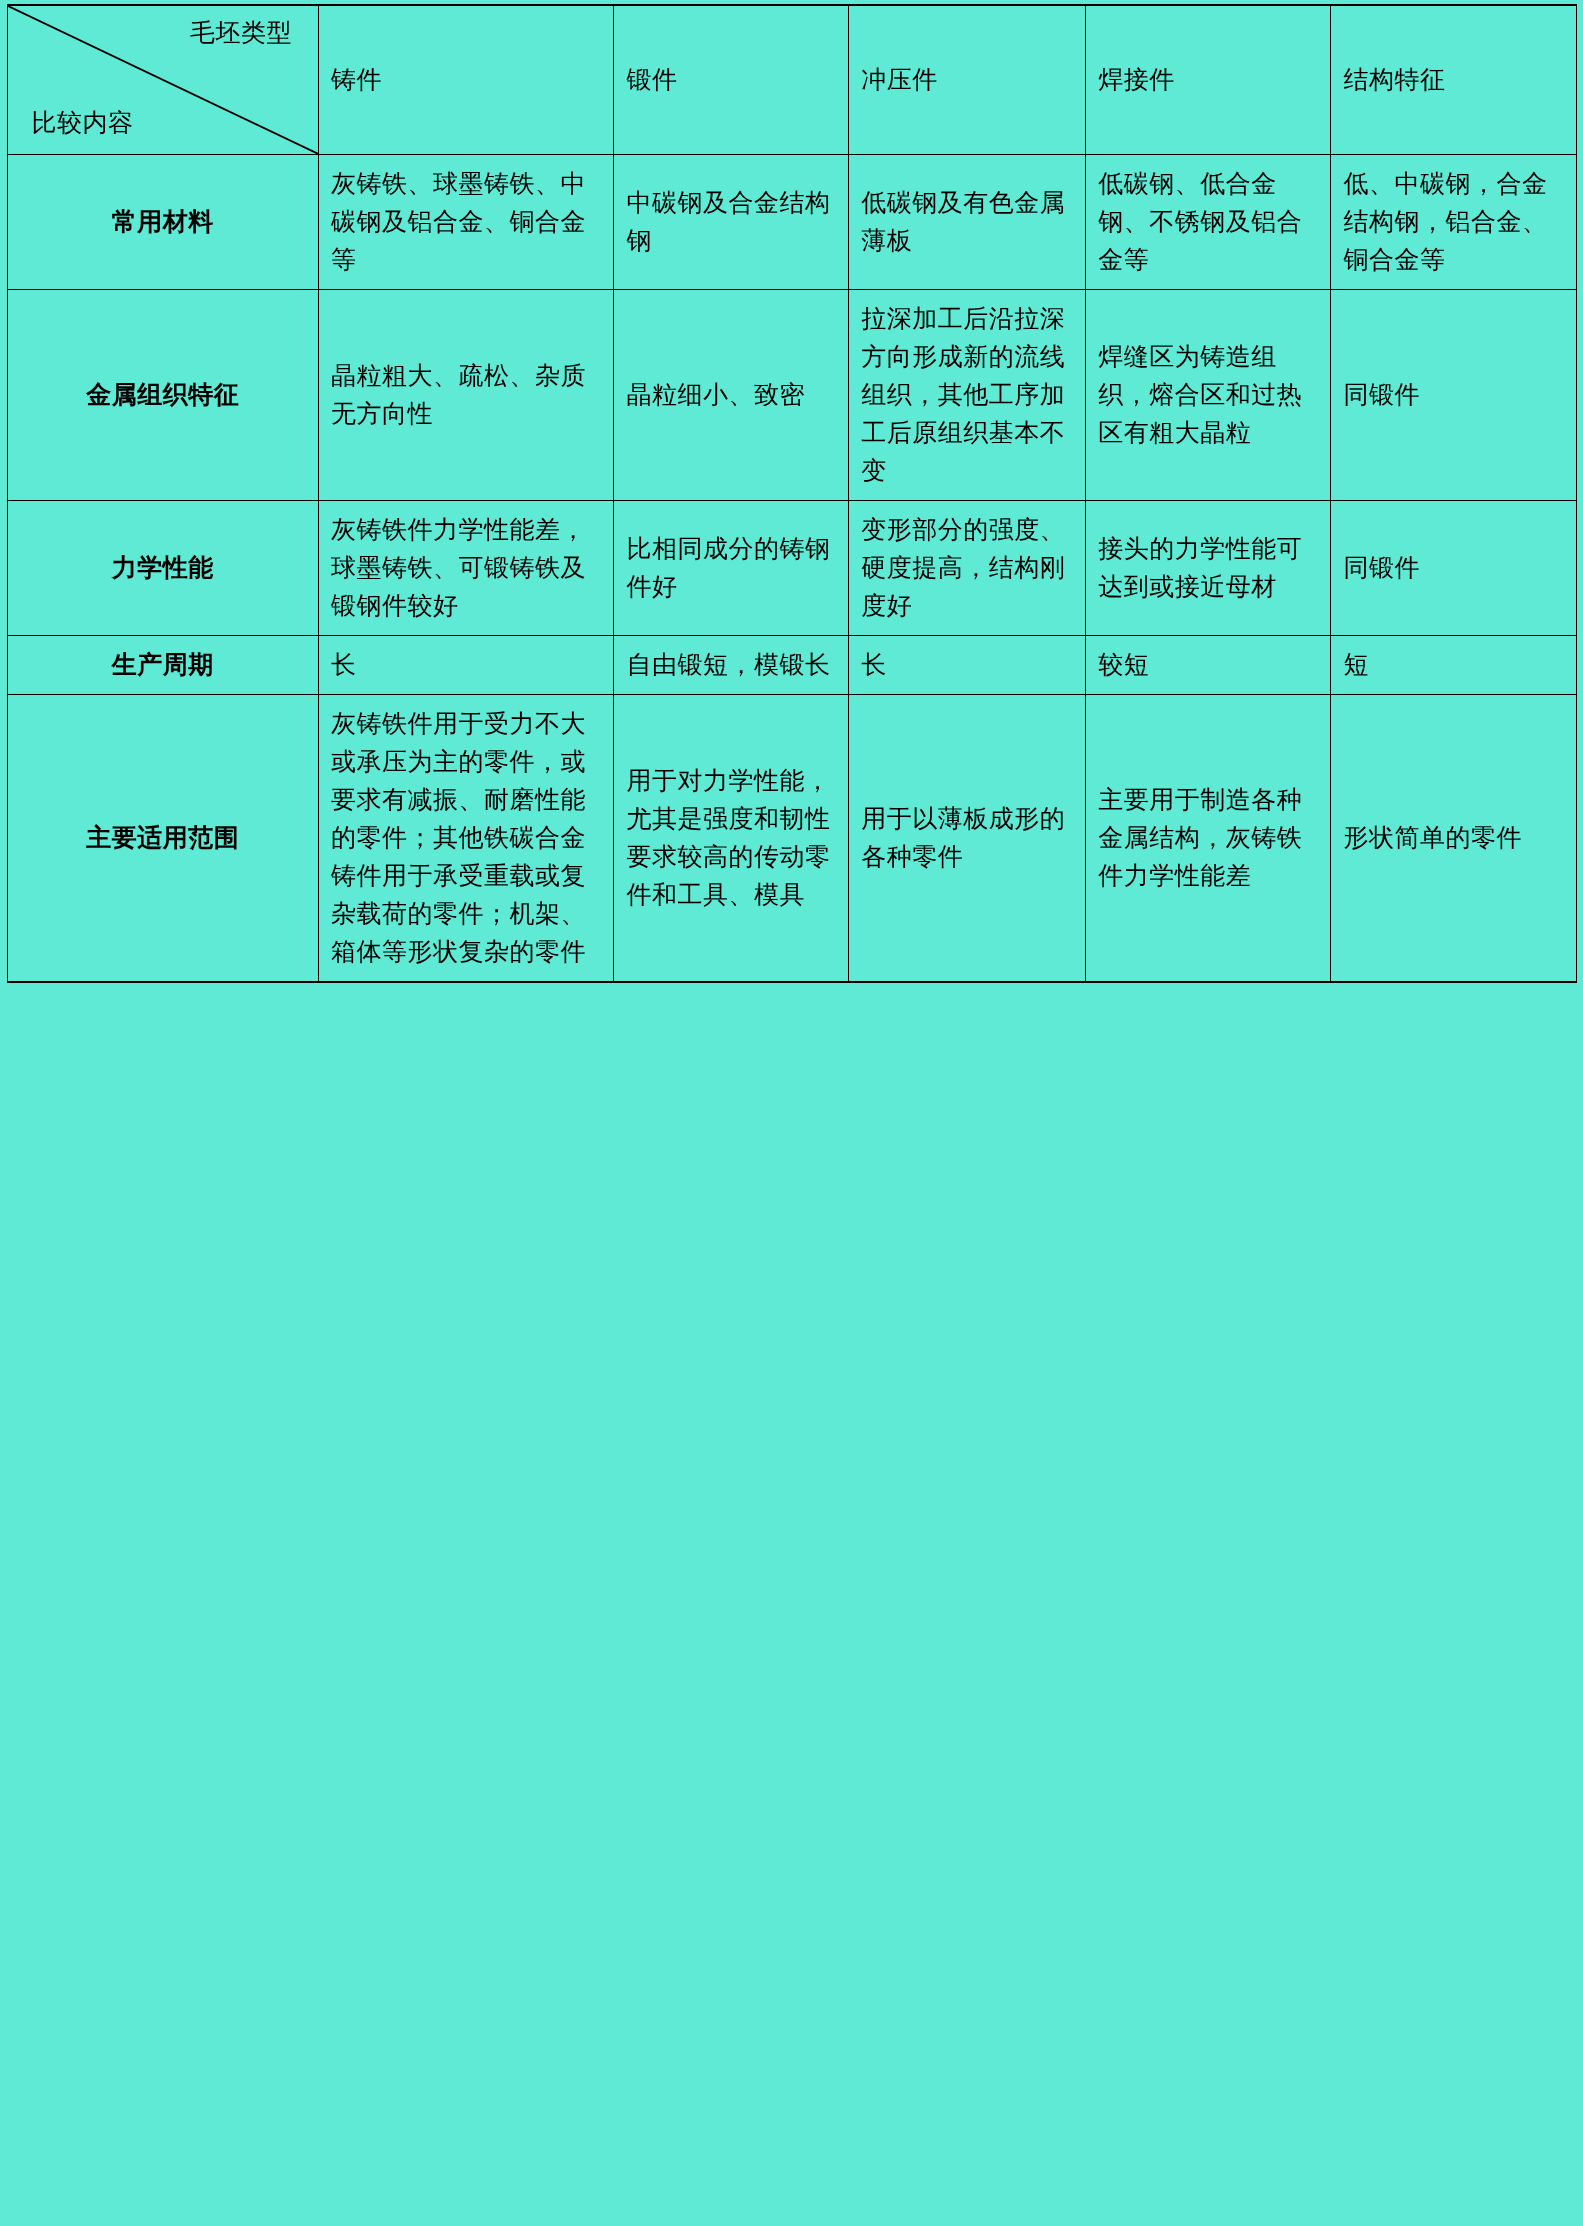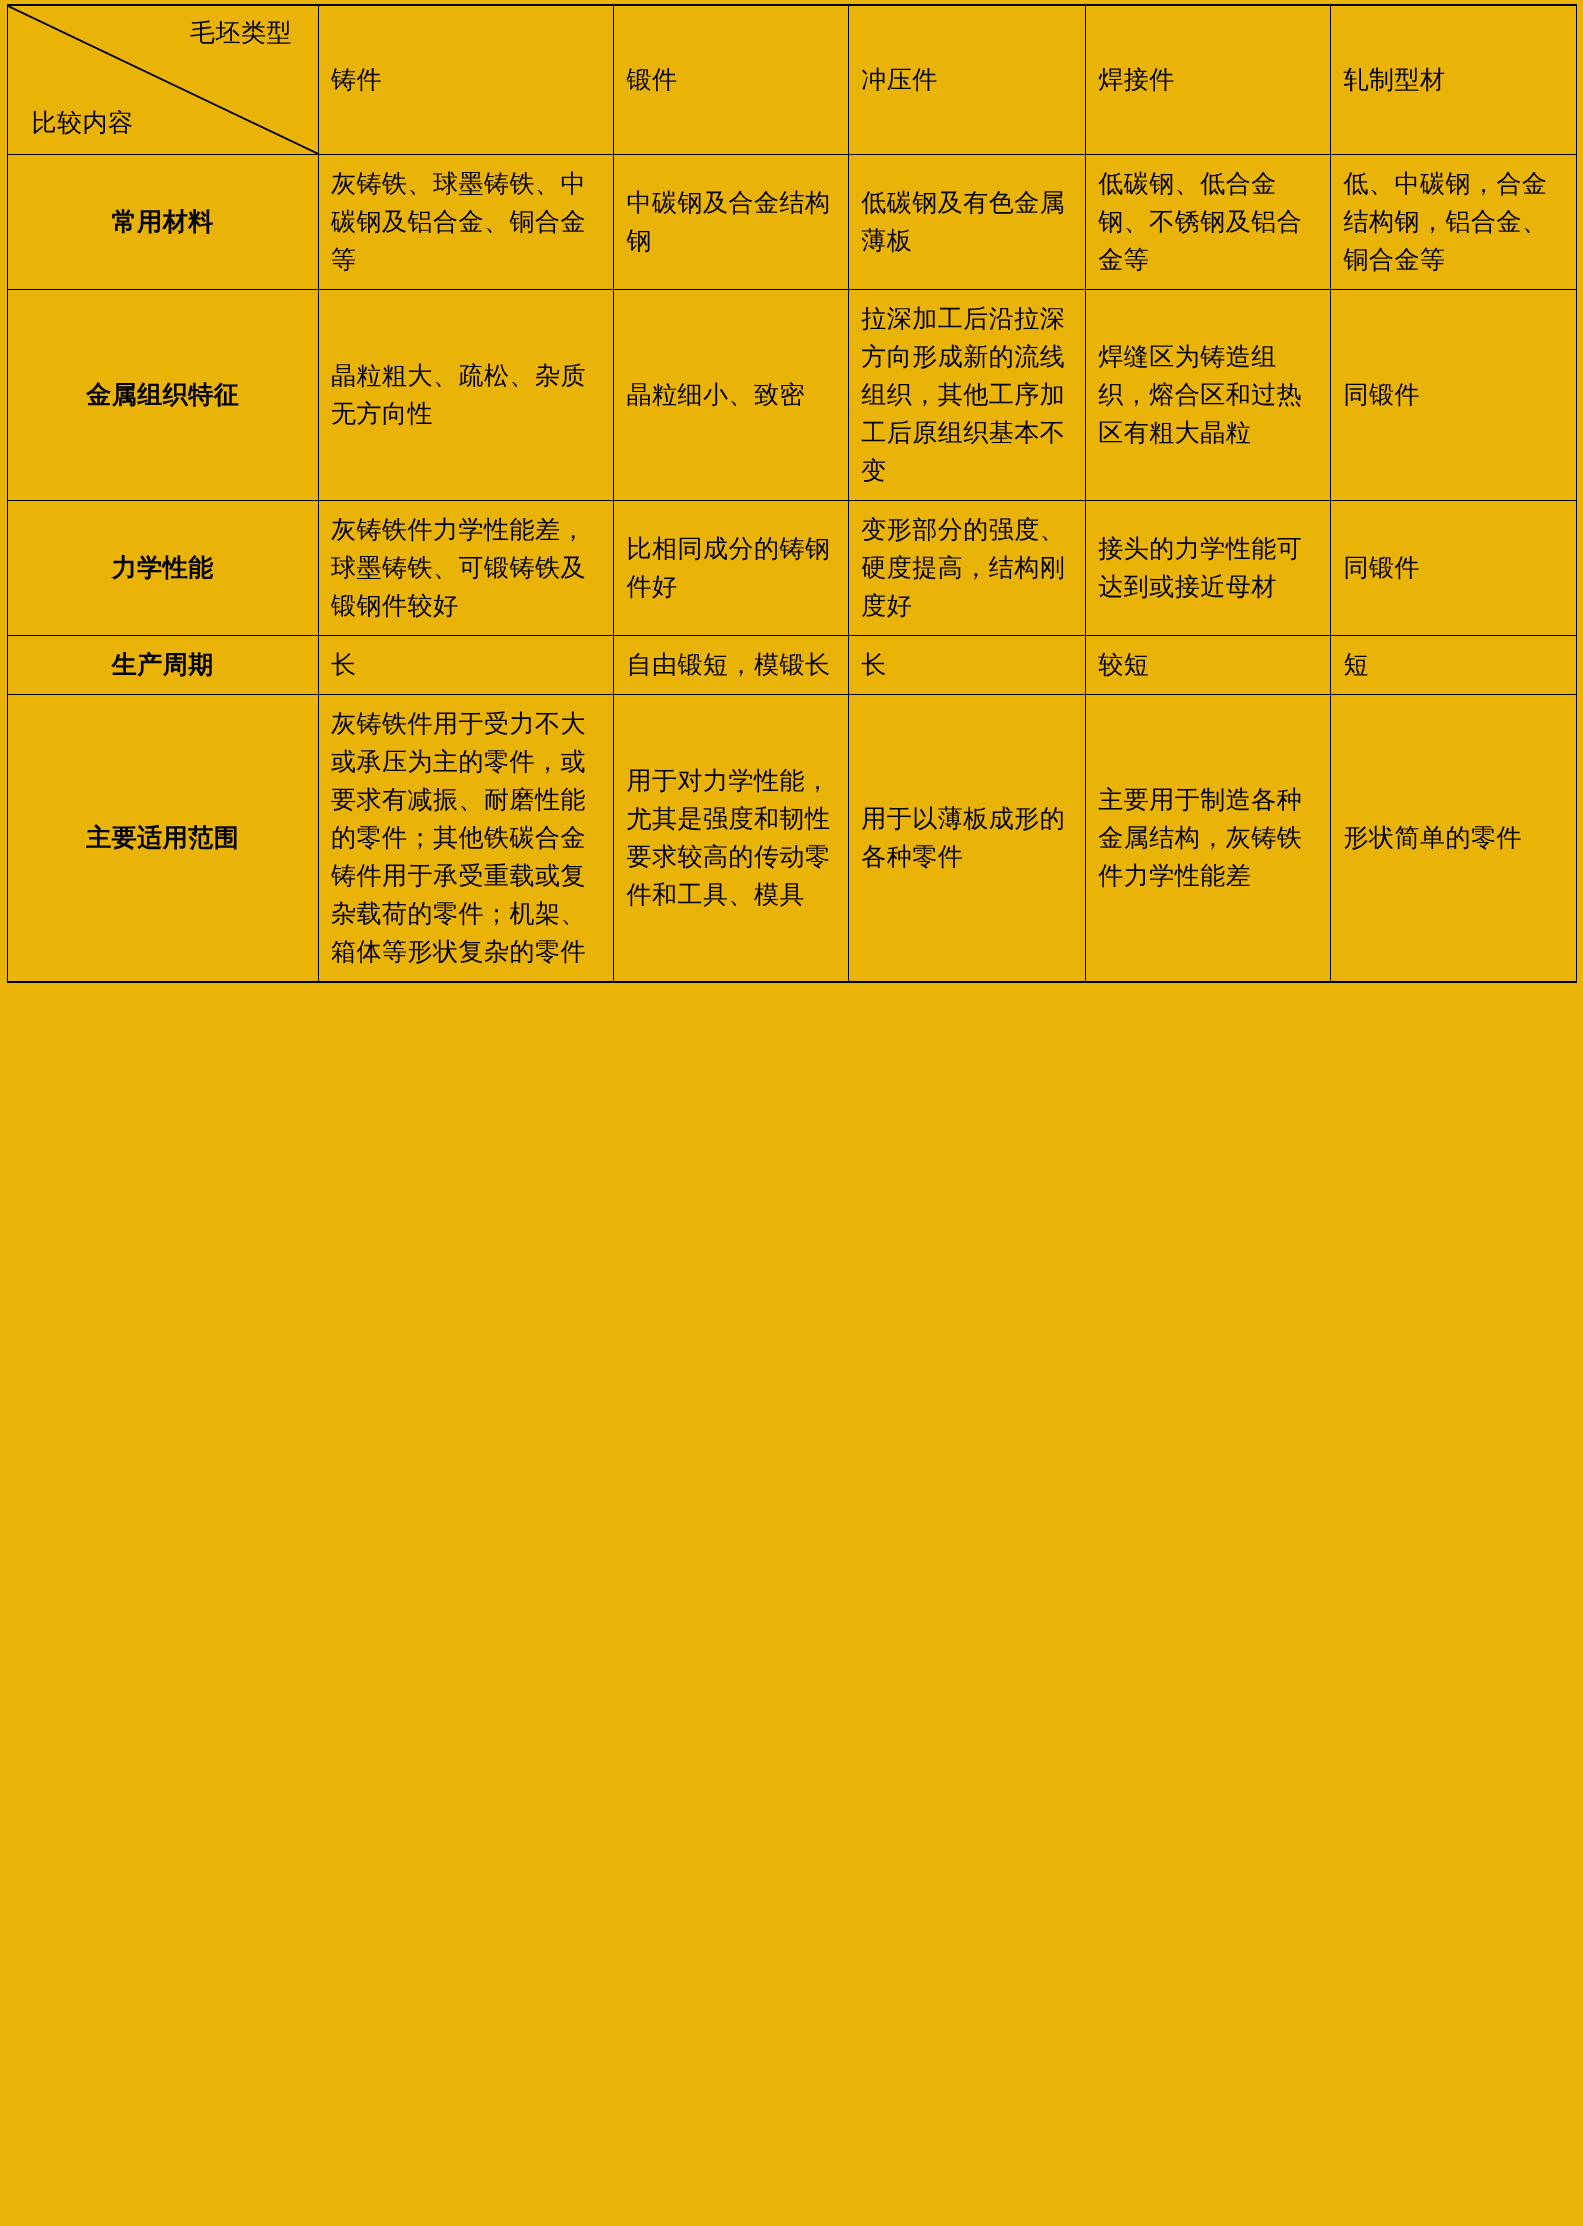--- a/index.html
+++ b/index.html
@@ -9,21 +9,21 @@
   }
   body {
     font-family: "Liberation Serif", "DejaVu Serif", serif;
     color: #000000;
   }
   .page {
     width: 1583px;
     min-height: 2226px;
     box-sizing: border-box;
     padding: 4px 0 0 0;
-    background: #eab308;
+    background: #5eead4;
   }
   table.compare {
     border-collapse: collapse;
     table-layout: fixed;
     width: 1570px;
     margin: 0 auto;
     border-top: 2px solid #000;
     border-bottom: 2px solid #000;
   }
   table.compare td, table.compare th {
@@ -105,21 +105,21 @@
           <svg class="diag" viewBox="0 0 272 128" preserveAspectRatio="none">
             <line x1="0" y1="0" x2="272" y2="128" stroke="#000" stroke-width="1.6"></line>
           </svg>
           <span class="br">毛坯类型</span>
           <span class="tl">比较内容</span>
         </td>
         <th class="colhead">铸件</th>
         <th class="colhead">锻件</th>
         <th class="colhead">冲压件</th>
         <th class="colhead">焊接件</th>
-        <th class="colhead">轧制型材</th>
+        <th class="colhead">结构特征</th>
       </tr>
     </thead>
     <tbody>
       <tr>
         <td class="rowhead">常用材料</td>
         <td class="cell just">灰铸铁、球墨铸铁、中碳钢及铝合金、铜合金等</td>
         <td class="cell just">中碳钢及合金结构钢</td>
         <td class="cell just">低碳钢及有色金属薄板</td>
         <td class="cell just">低碳钢、低合金钢、不锈钢及铝合金等</td>
         <td class="cell just">低、中碳钢，合金结构钢，铝合金、铜合金等</td>

